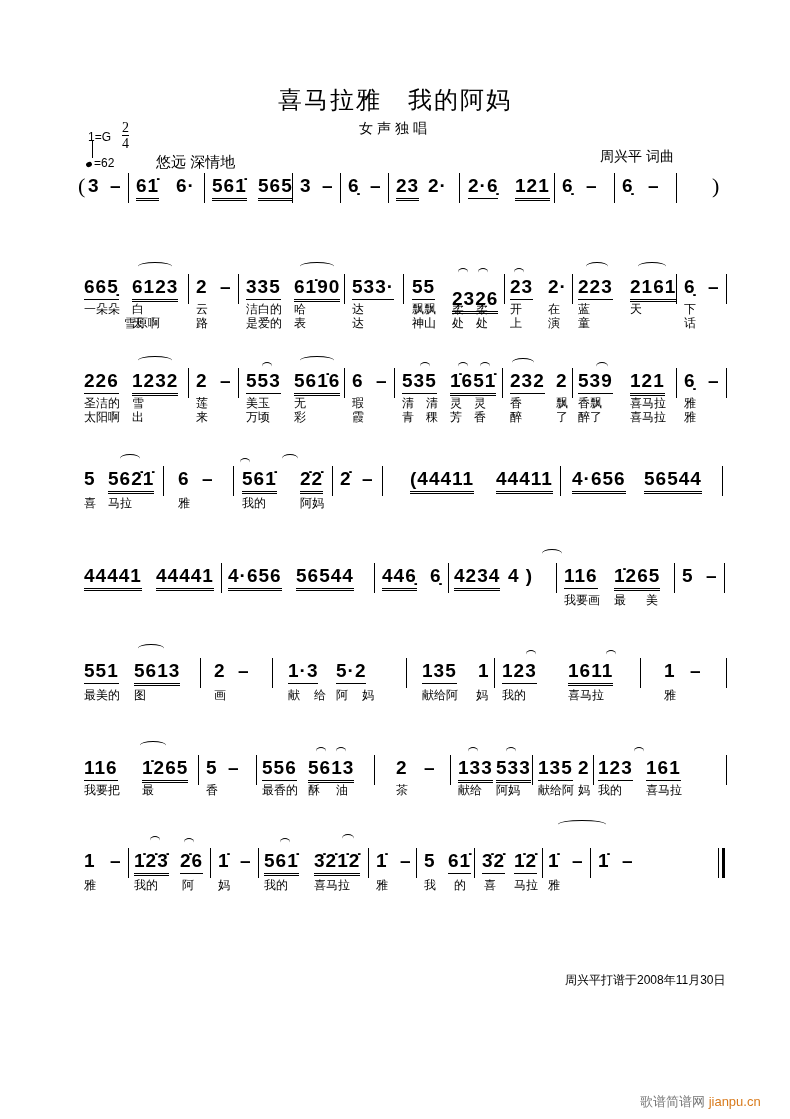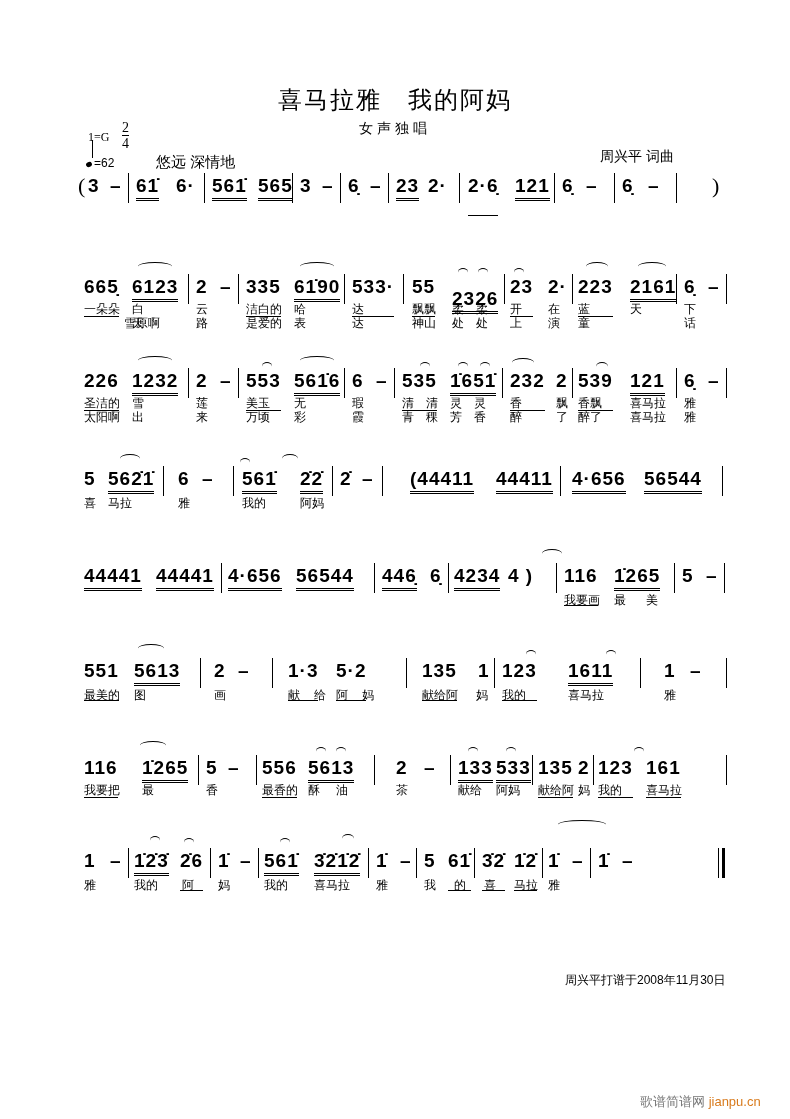--- a/index.html
+++ b/index.html
@@ -1,30 +1,30 @@
 <!DOCTYPE html>
 <html><head>
 <meta charset="utf-8">
 <style>
   html, body { margin:0; padding:0; }
   body { width:790px; height:1119px; background:#ffffff; position:relative; overflow:hidden; font-family:"Liberation Sans", sans-serif; color:#000; }
   .abs { position:absolute; white-space:nowrap; }
   .title { left:0; width:790px; top:84px; text-align:center; font-family:"DejaVu Serif", serif; font-size:24px; letter-spacing:2px; }
   .subtitle { left:0; width:790px; top:120px; text-align:center; font-size:14px; letter-spacing:4px; }
-  .key { left:88px; top:130px; font-size:12px; font-family:Liberation Serif, serif; }
+  .key { left:88px; top:130px; font-size:12px; font-family:Liberation Sans, sans-serif; }
   .ts { left:122px; top:120px; font-family:"Liberation Serif", serif; font-size:14px; text-align:center; line-height:15px; }
   .ts .den { display:block; }
   .tempo { left:86px; top:156px; font-size:12px; }
   .note-glyph { display:inline-block; width:6px; height:5px; border-radius:50%; background:#000; transform:rotate(-25deg); margin-right:2px; }
   .stem { position:absolute; left:92px; top:140px; width:1px; height:18px; background:#000; }
   .expr { left:156px; top:153px; font-size:15px; }
   .author { left:600px; top:148px; font-size:14px; }
   .staff { position:absolute; left:78px; width:650px; }
   .m { position:absolute; font-weight:bold; font-size:19px; font-family:"Liberation Sans", sans-serif; letter-spacing:1px; }
-  .ul1 { border-bottom:1.5px solid #000; padding-bottom:18px; }
+  .ul1 { border-bottom:1.5px solid #000; padding-bottom:1px; }
   .ul2 { border-bottom:3.5px double #000; padding-bottom:1px; }
   .bar { position:absolute; width:1.4px; background:#000; height:30px; }
   .lyr { position:absolute; font-size:12px; line-height:14px; }
   .slur { position:absolute; height:8px; border-top:1.4px solid #000; border-radius:50% 50% 0 0; }
   .paren { position:absolute; font-size:22px; font-family:"Liberation Serif", serif; }
   .final { position:absolute; left:722px; top:848px; width:3px; height:30px; background:#000; }
   .final2 { position:absolute; left:718px; top:848px; width:1px; height:30px; background:#000; }
   .footer { left:565px; top:972px; font-size:12px; }
   .wm { left:640px; top:1093px; font-size:13px; color:#777; }
   .wm span.dom { color:#d87a1c; }

